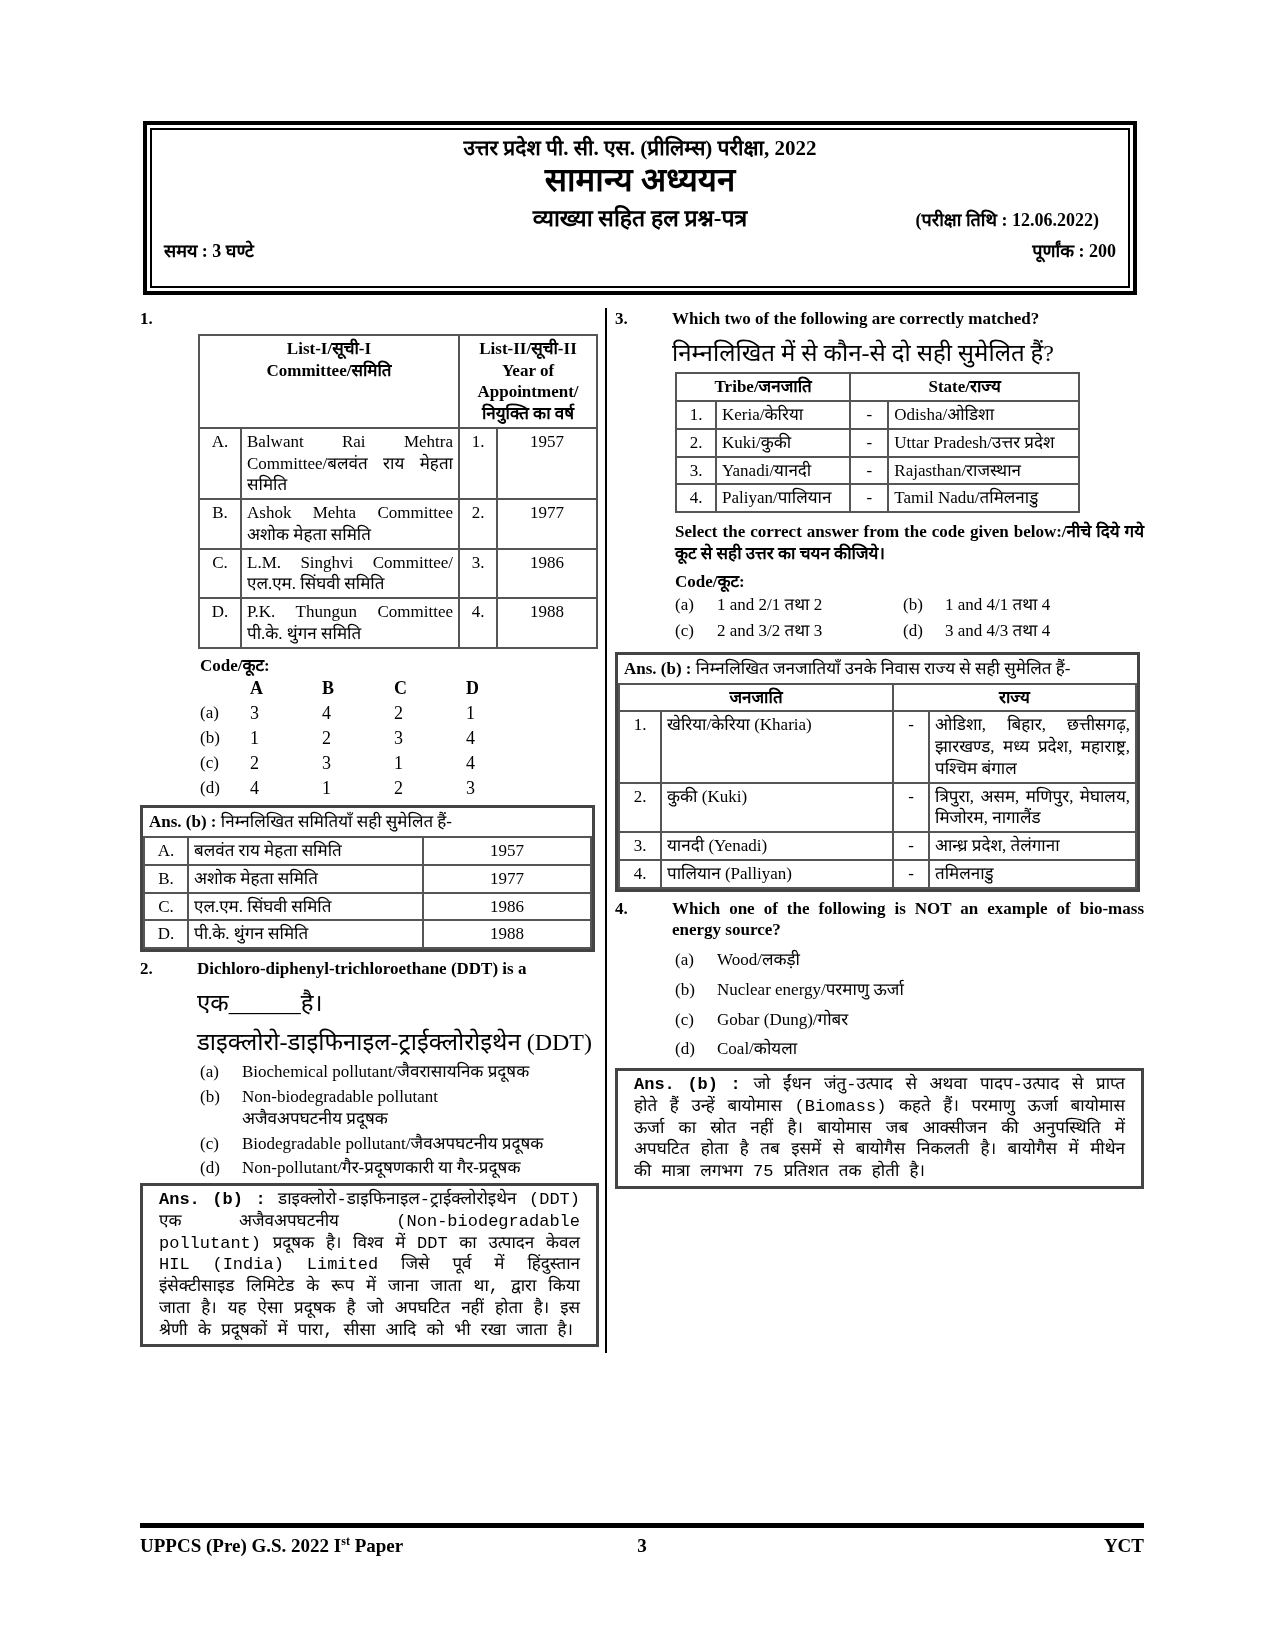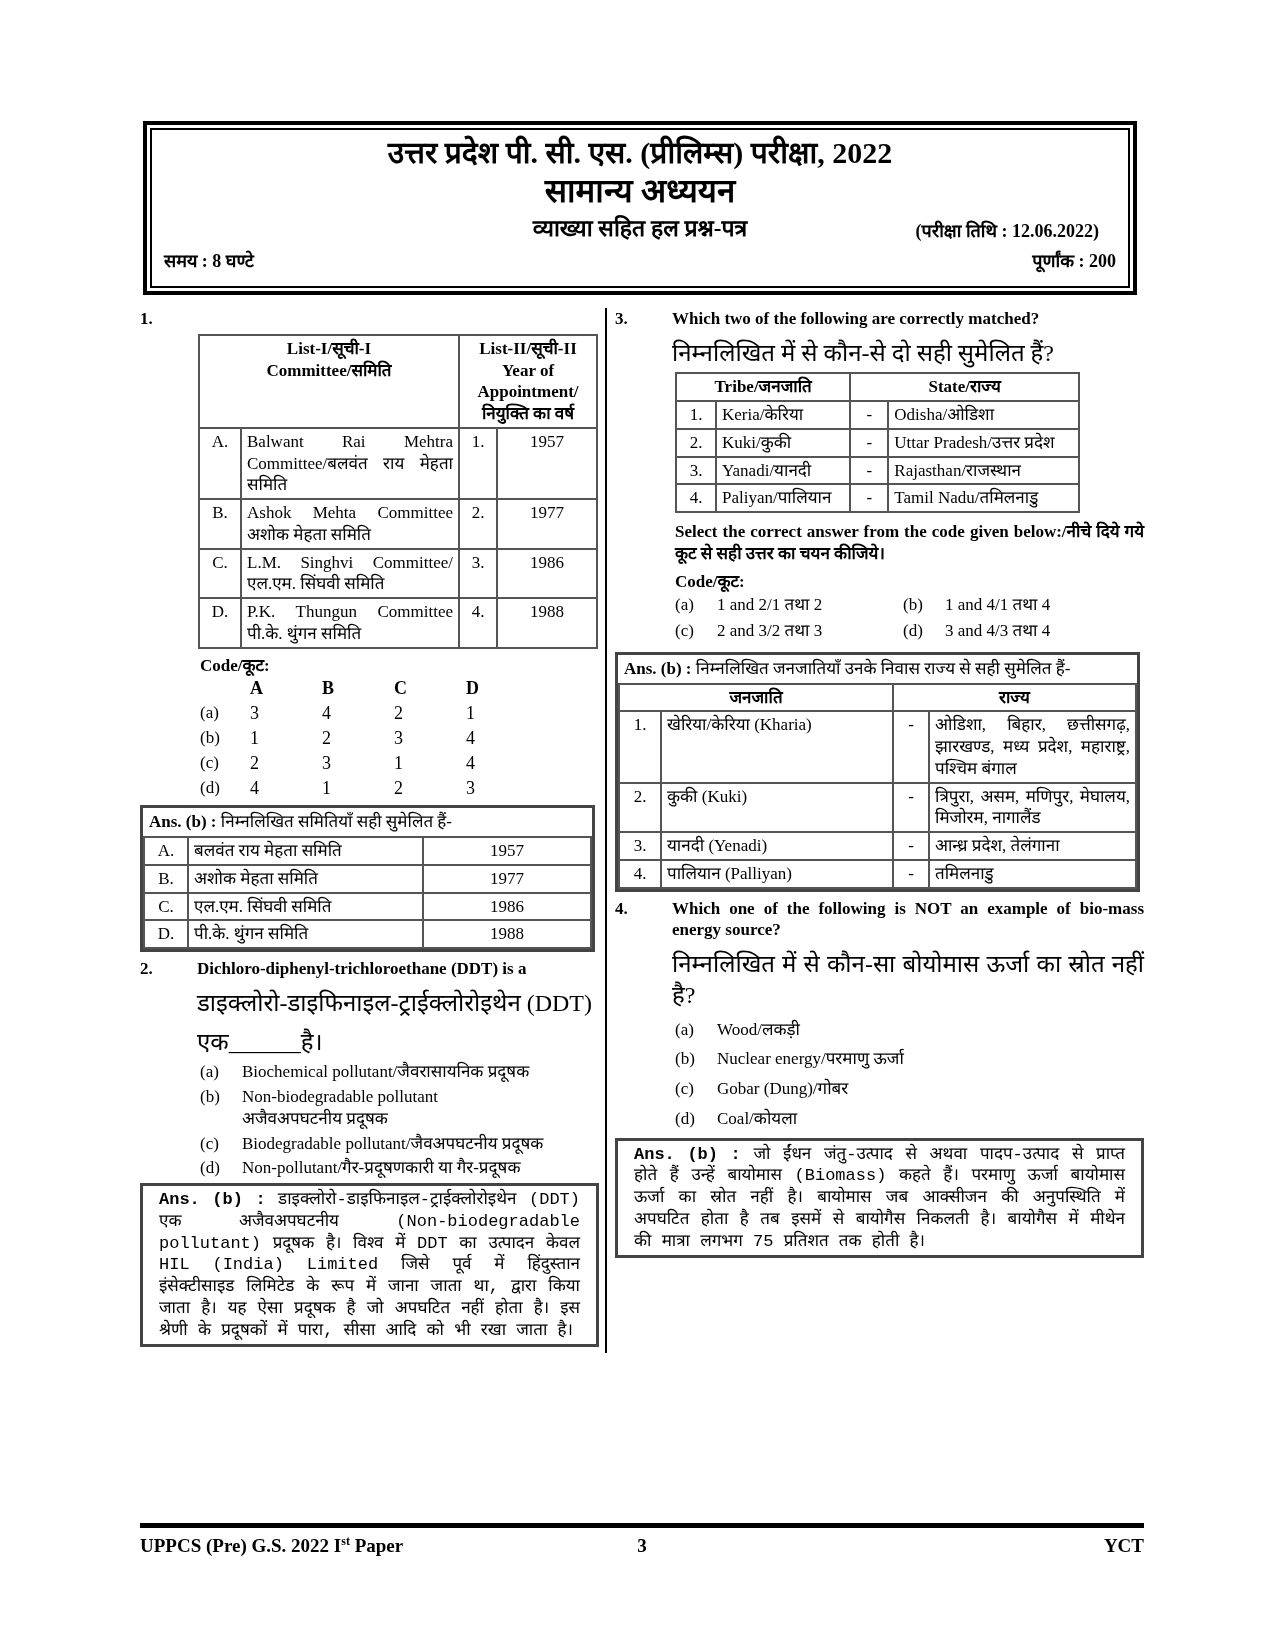--- a/index.html
+++ b/index.html
@@ -10,21 +10,21 @@
     font-family:"Liberation Serif","DejaVu Serif",serif;
     font-size:17px; line-height:1.28; overflow:hidden;
   }
 
   
   .header-box {
     position:absolute; left:150px; top:128px; width:980px; height:160px;
     border:2px solid #000; outline:4px solid #000; outline-offset:3px;
     padding:6px 12px 4px 12px;
   }
-  .hdr-l1 { text-align:center; font-weight:bold; font-size:30px; line-height:1.15; }
+  .hdr-l1 { text-align:center; font-weight:bold; font-size:21px; line-height:1.15; }
   .hdr-l2 { text-align:center; font-weight:bold; font-size:33px; line-height:1.15; margin-top:2px; }
   .hdr-l3 { position:relative; text-align:center; font-weight:bold; font-size:23px; margin-top:4px; }
   .hdr-date { position:absolute; right:17px; bottom:1px; font-weight:bold; font-size:18px; }
   .hdr-l4 { display:flex; justify-content:space-between; font-weight:bold; font-size:18px; margin-top:6px; }
 
   
   .content { position:absolute; left:140px; top:308px; width:1004px; display:flex; align-items:stretch; }
   .col-left  { width:465px; padding-right:6px; }
   .col-sep   { width:0; border-left:2px solid #000; }
   .col-right { width:537px; padding-left:8px; }
@@ -95,21 +95,21 @@
 <div class="page">
 
   <div class="header-box">
     <div class="hdr-l1">उत्तर प्रदेश पी. सी. एस. (प्रीलिम्स) परीक्षा, 2022</div>
     <div class="hdr-l2">सामान्य अध्ययन</div>
     <div class="hdr-l3">
       <span>व्याख्या सहित हल प्रश्न-पत्र</span>
       <span class="hdr-date">(परीक्षा तिथि : 12.06.2022)</span>
     </div>
     <div class="hdr-l4">
-      <span>समय : 8 घण्टे</span>
+      <span>समय : 3 घण्टे</span>
       <span>पूर्णांक : 200</span>
     </div>
   </div>
 
   <div class="content">
 
     <div class="col-left">
 
       <div class="q">
         <div class="q-num">1.</div>
@@ -225,22 +225,22 @@
             <td class="c-year">1988</td>
           </tr>
         </tbody>
           </table>
       </div>
 
       <div class="q">
         <div class="q-num">2.</div>
         <div class="q-body">
           <div class="stem-en">Dichloro-diphenyl-trichloroethane (DDT) is a</div>
+          <div class="stem-hi">एक______है।</div>
           <div class="stem-hi">डाइक्लोरो-डाइफिनाइल-ट्राईक्लोरोइथेन (DDT)</div>
-          <div class="stem-hi">एक______है।</div>
         </div>
       </div>
       <div class="opts">
         <div class="opt">
           <span class="opt-key">(a)</span>
           <span class="opt-text">Biochemical pollutant/जैवरासायनिक प्रदूषक</span>
         </div>
         <div class="opt">
           <span class="opt-key">(b)</span>
           <span class="opt-text">
@@ -367,21 +367,20 @@
             <td class="c-state">तमिलनाडु</td>
           </tr>
         </tbody>
           </table>
       </div>
 
       <div class="q">
         <div class="q-num">4.</div>
         <div class="q-body">
           <div class="stem-en">Which one of the following is NOT an example of bio-mass energy source?</div>
-          <div class="stem-hi">निम्नलिखित में से कौन-सा बोयोमास ऊर्जा का स्रोत नहीं है?</div>
         </div>
       </div>
       <div class="opts" style="margin-top:8px;">
         <div class="opt" style="margin-bottom:8px;">
           <span class="opt-key">(a)</span>
           <span class="opt-text">Wood/लकड़ी</span>
         </div>
         <div class="opt" style="margin-bottom:8px;">
           <span class="opt-key">(b)</span>
           <span class="opt-text">Nuclear energy/परमाणु ऊर्जा</span>

